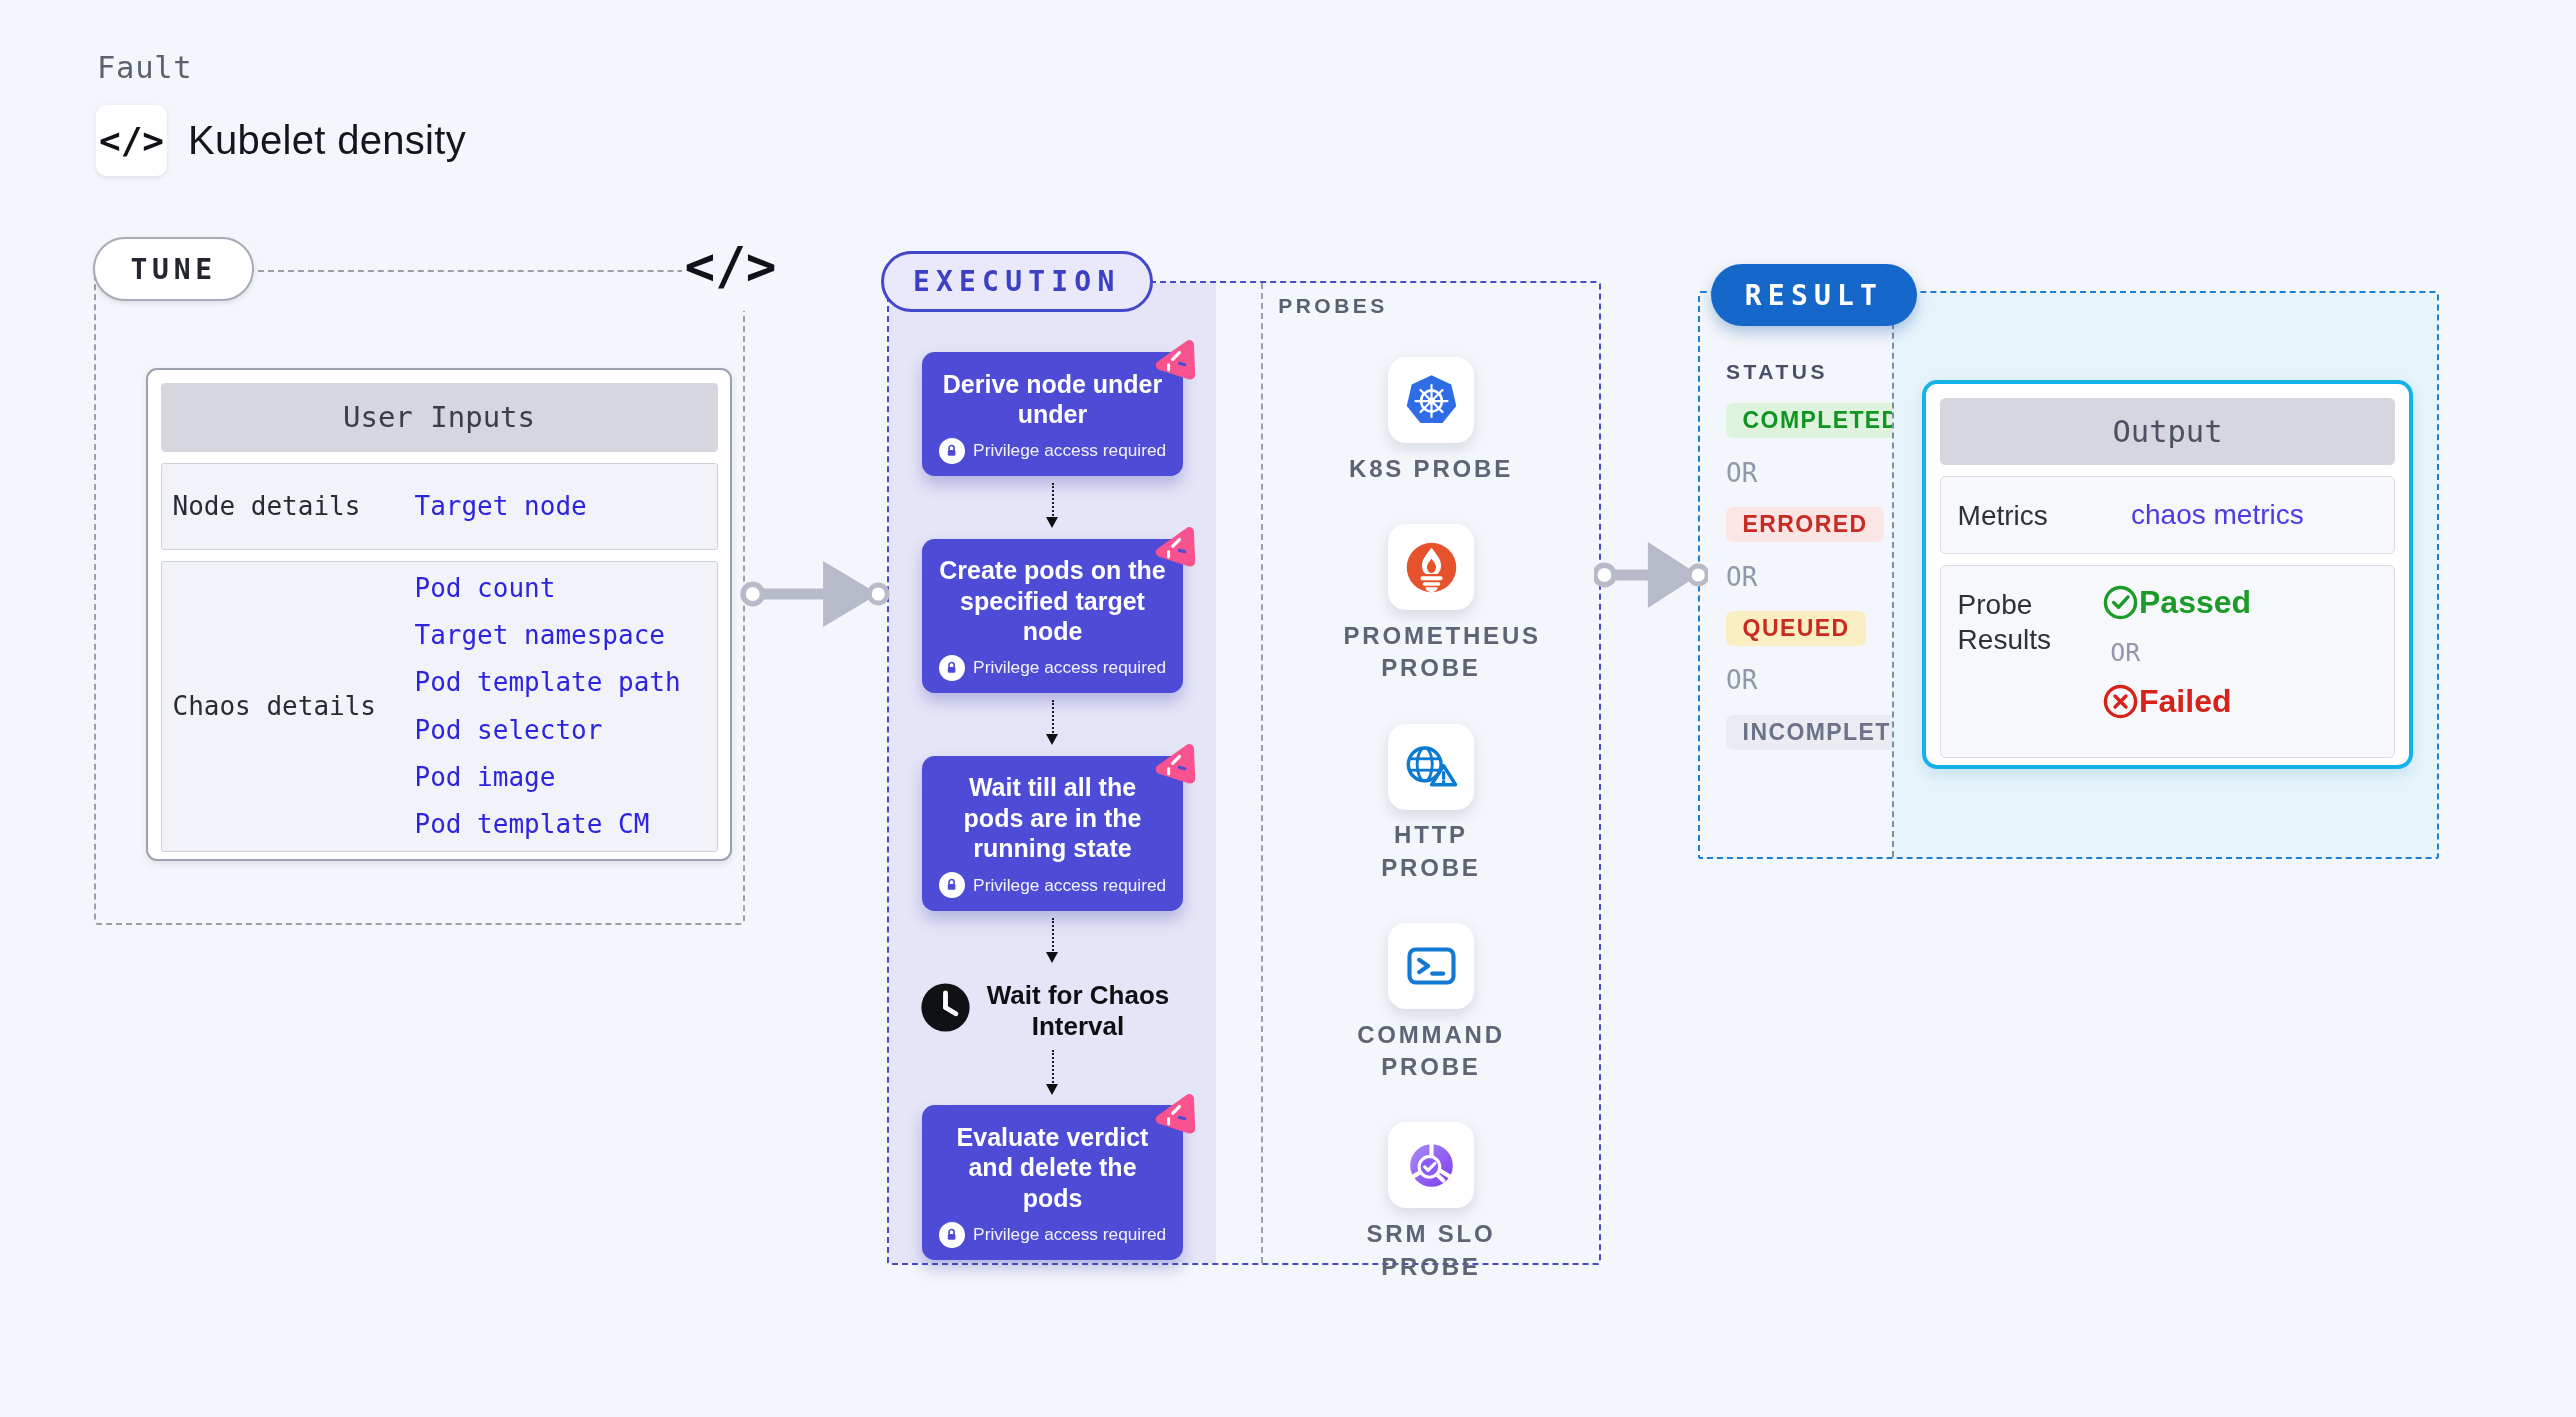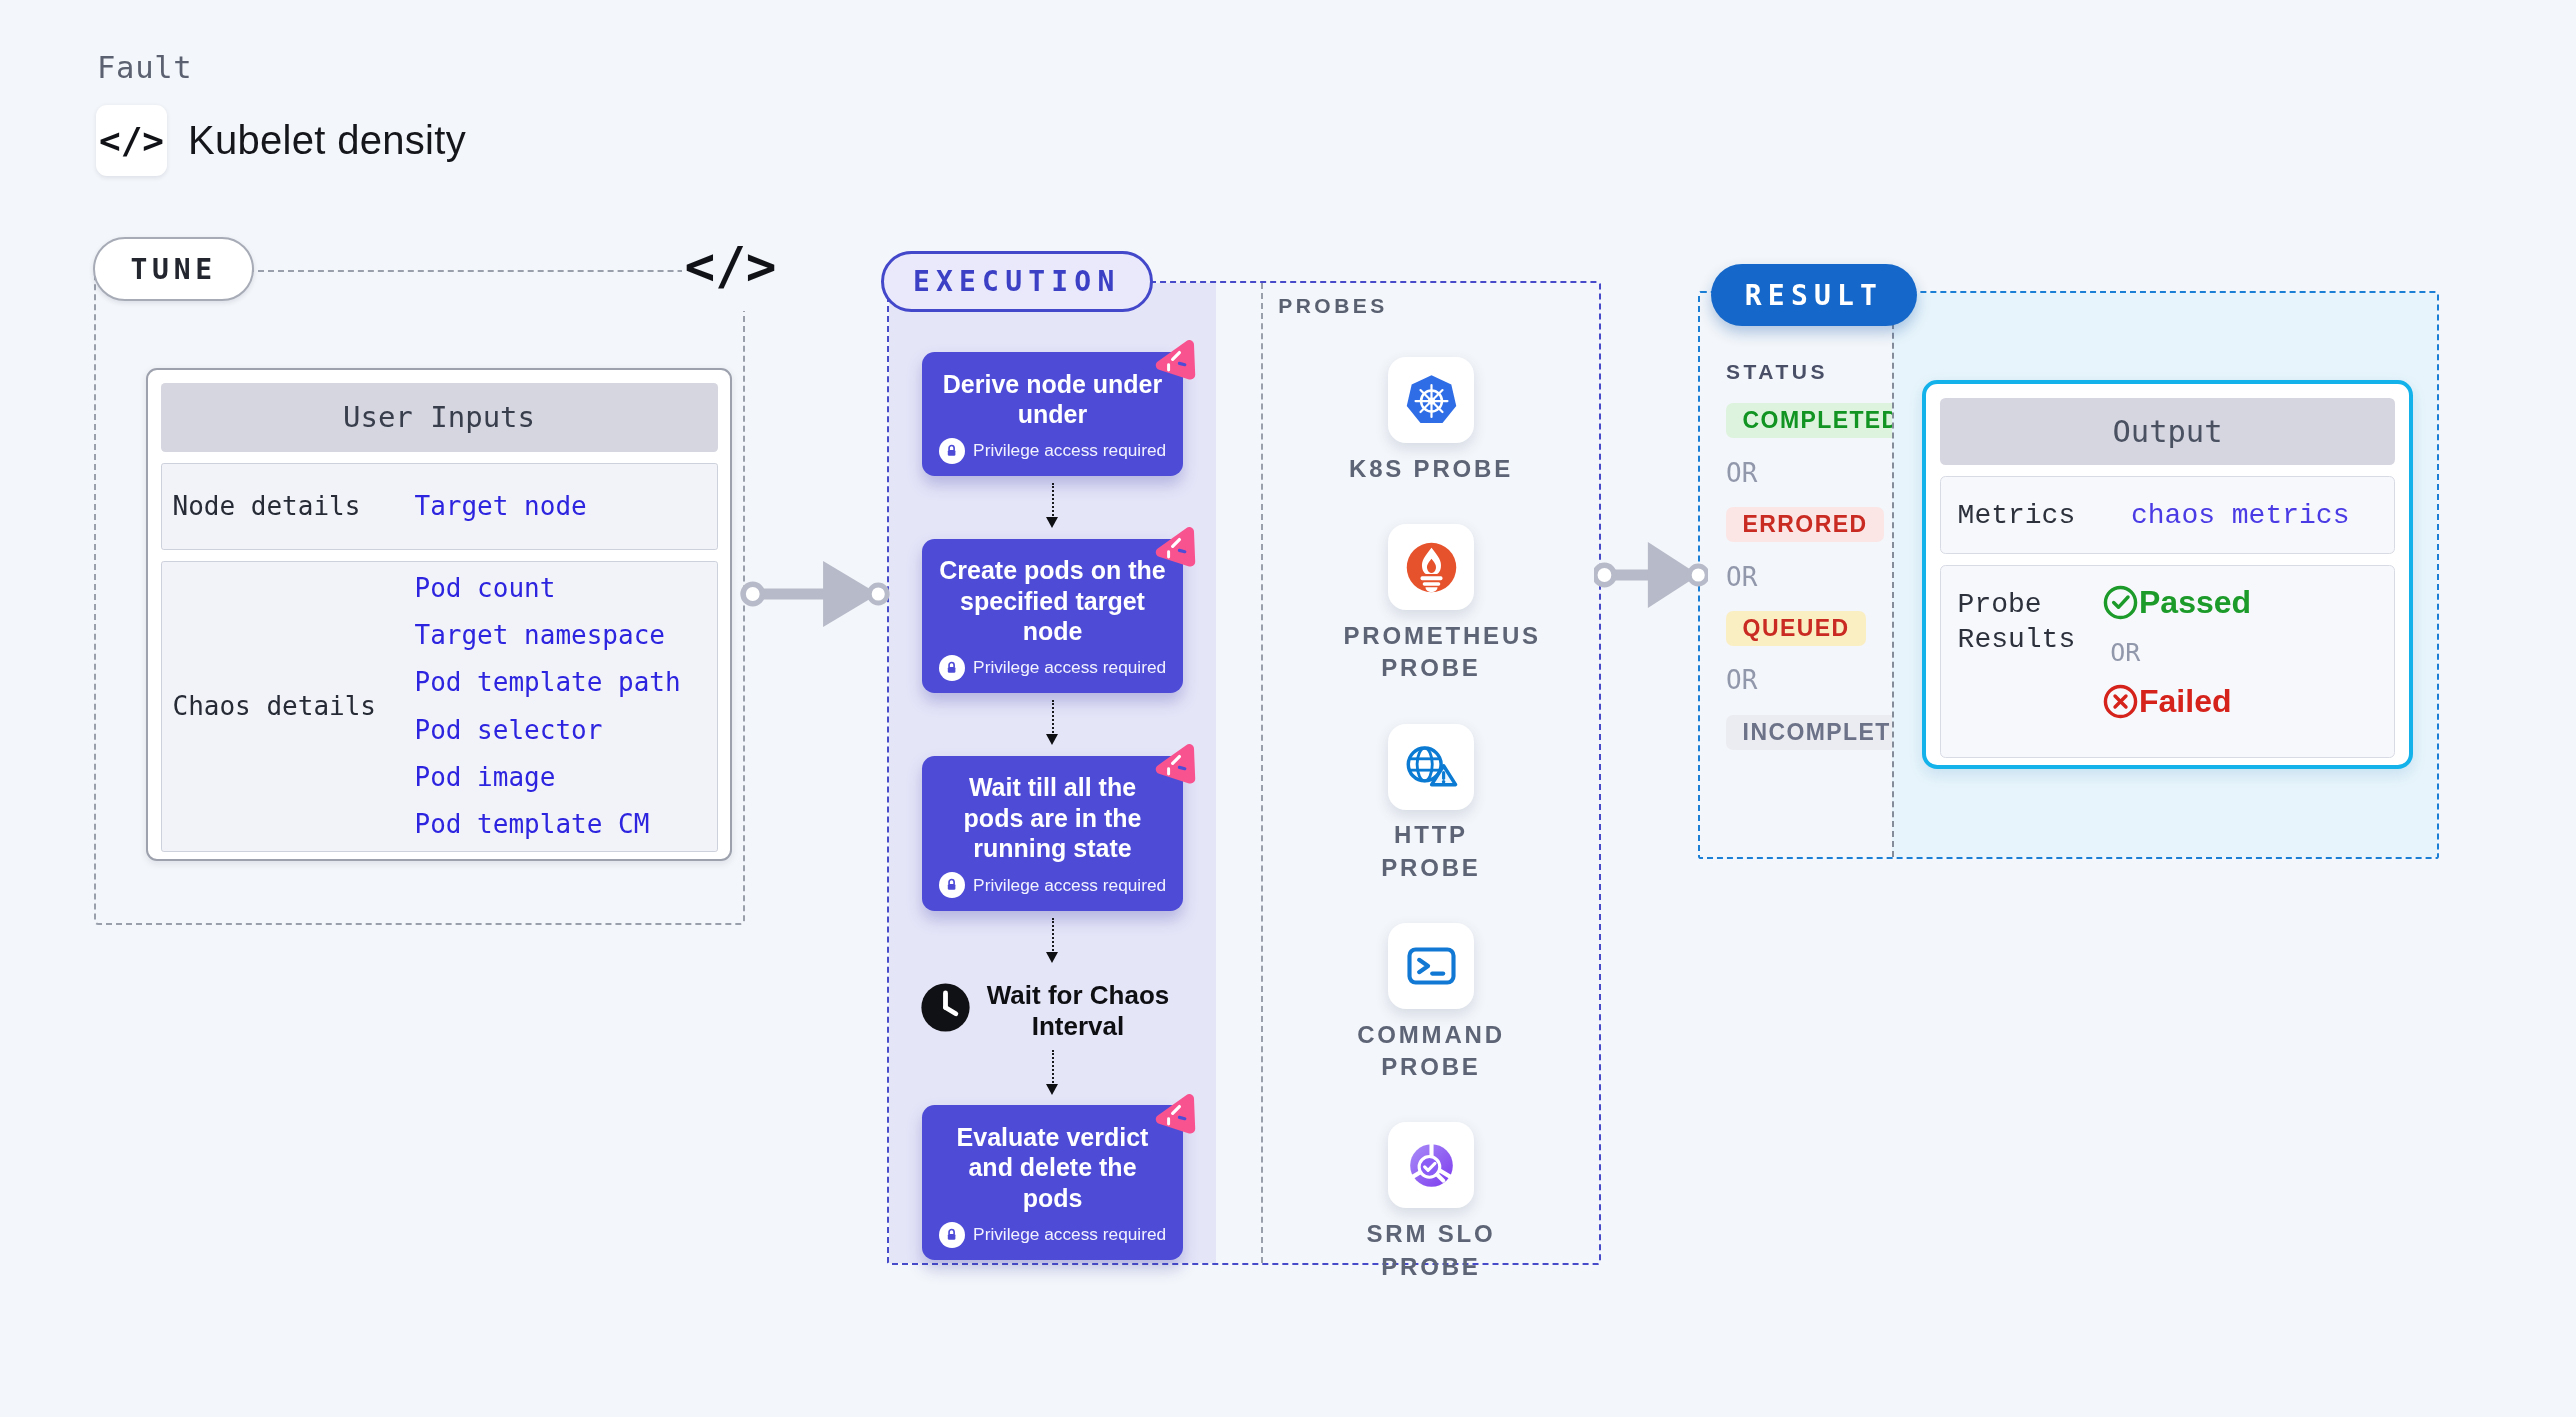--- a/index.html
+++ b/index.html
@@ -111,24 +111,24 @@
   .output-col { flex:1; background:#e7f4fb; border-left:2.1px dashed #848b99; position:relative; }
   .output-card { position:absolute; left:28px; top:87px; width:491px; height:389px;
     background:#ffffff; border:4.2px solid #14b2ea; border-radius:15.2px; padding:14px;
     box-shadow:0 5.5px 14px rgba(30,120,180,.15); }
   .output-header { height:67px; background:#d6d6e0; border-radius:5.5px;
     display:flex; align-items:center; justify-content:center;
     font-family:"DejaVu Sans Mono",monospace; font-size:30.5px; color:#4a5161; }
   .output-row { margin-top:11px; background:#f7f8fc; border:1.4px solid #d8dbe4; border-radius:5.5px; display:flex; }
   .row-metrics { height:78px; align-items:center; }
   .row-probes { height:193px; }
-  .output-label { width:161px; padding-left:16.6px; font-family:Liberation Mono, monospace;
+  .output-label { width:161px; padding-left:16.6px; font-family:Liberation Sans, sans-serif;
     font-size:28px; color:#2c313c; line-height:1.25; }
   .row-probes .output-label { padding-top:21px; }
-  .metrics-value { font-family:Liberation Mono, monospace; font-size:28px; color:#4a3be5; margin-left:29px; }
+  .metrics-value { font-family:Liberation Sans, sans-serif; font-size:28px; color:#4a3be5; margin-left:29px; }
   .verdict-col { display:flex; flex-direction:column; padding-top:18px; }
   .verdict-row { display:flex; align-items:center; gap:0; }
   .passed-text { font-size:32px; font-weight:bold; color:#1d9b2a; }
   .failed-text { font-size:32px; font-weight:bold; color:#d5221a; }
   .verdict-col .or-text { margin:16.6px 0 16.6px 8.3px; font-size:25px; }
 </style>
 </head>
 <body>
 
 <div id="stage">

